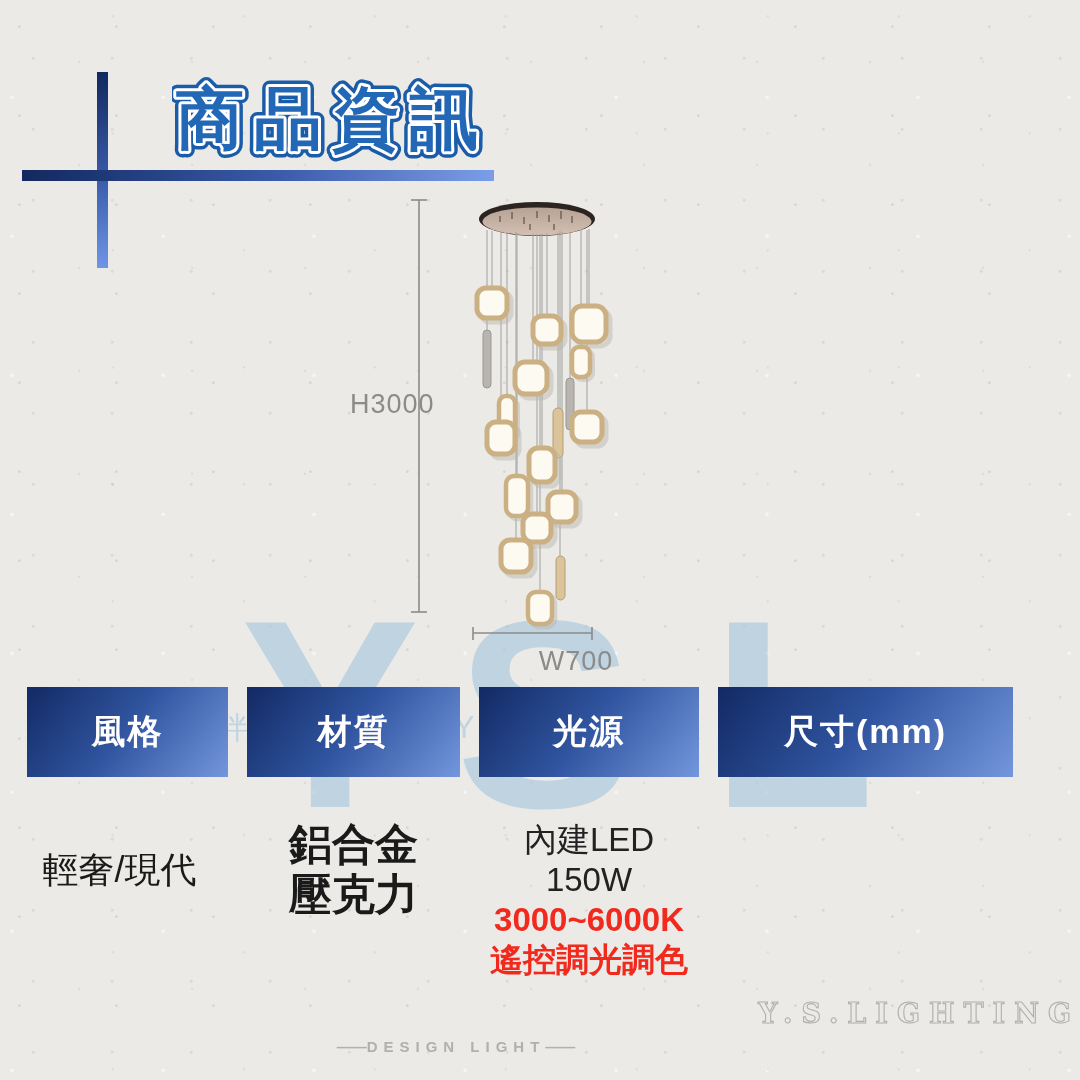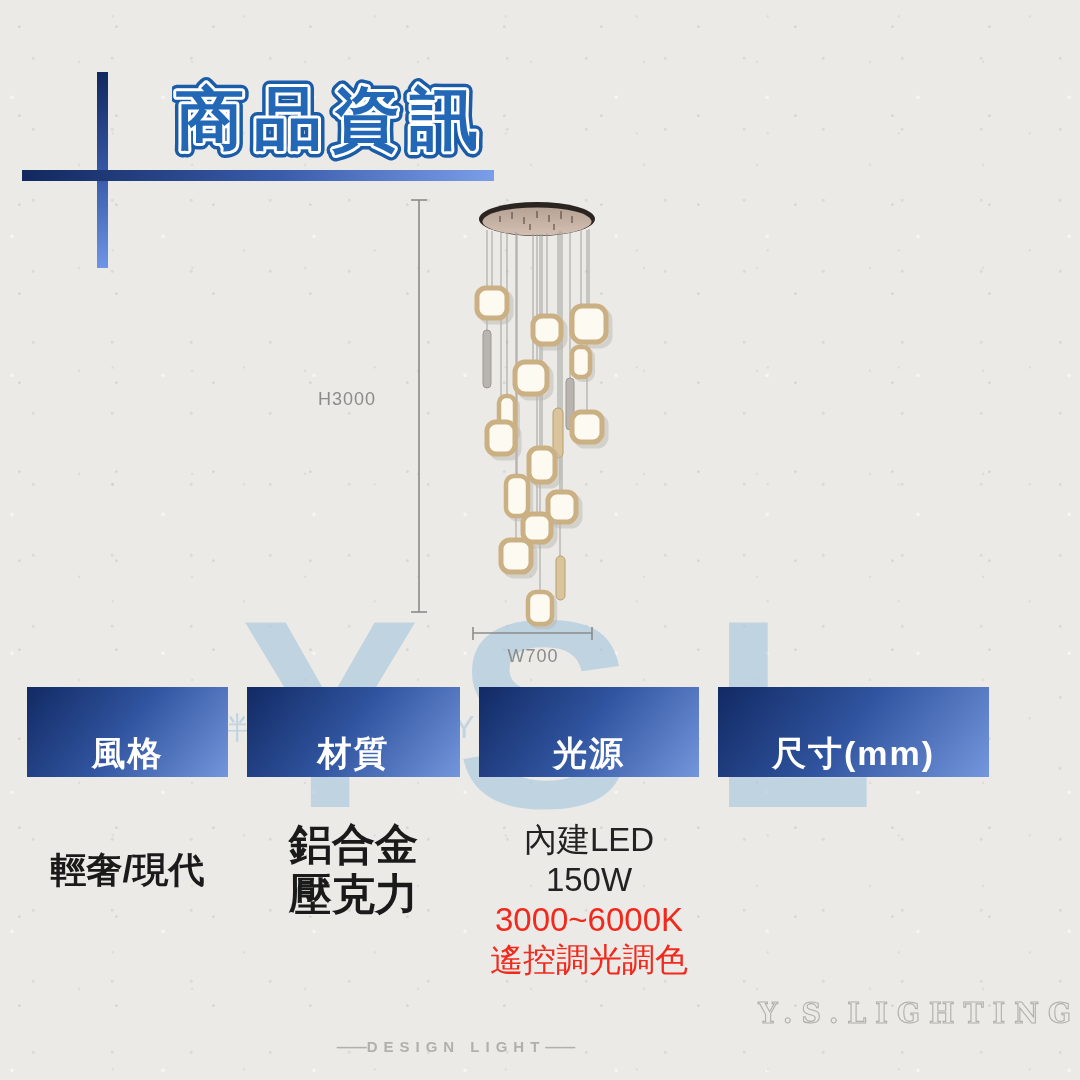--- a/index.html
+++ b/index.html
@@ -32,35 +32,35 @@
     background:linear-gradient(90deg,#12285f 0%,#3a5cab 55%,#7b9ee9 100%);}
   .title-svg{position:absolute;left:172px;top:72px;}
   .title-svg text{
     font-family:"Liberation Sans","DejaVu Sans",sans-serif;
     font-size:68px;font-weight:bold;letter-spacing:10px;
   }
   .t-outer{fill:none;stroke:#1b5ca9;stroke-width:13px;stroke-linejoin:round;}
   .t-inner{fill:#2268b6;stroke:#ffffff;stroke-width:6px;stroke-linejoin:round;paint-order:stroke;}
   
   .chandelier-svg{position:absolute;left:405px;top:185px;}
-  .dim-label{position:absolute;color:#8b8b89;font-size:18px;letter-spacing:1px;}
+  .dim-label{position:absolute;color:#8b8b89;font-size:27px;letter-spacing:1px;margin-left:32px;}
   .dim-label.h{left:318px;top:389px;width:84px;text-align:left;}
-  .dim-label.w{left:493px;top:646px;width:80px;text-align:center;}
+  .dim-label.w{left:504px;top:646px;width:80px;text-align:center;}
   
   .spec-header{
     position:absolute;top:687px;height:90px;
     background:linear-gradient(128deg,#122a64 0%,#30549f 48%,#7396dc 100%);
     color:#ffffff;font-size:34px;font-weight:bold;letter-spacing:2px;
-    display:flex;align-items:flex-end;justify-content:center;
+    display:flex;align-items:center;justify-content:center;
   }
   .spec-value{position:absolute;text-align:center;color:#1a1a1a;}
-  .v1{left:27px;width:201px;top:846px;font-size:36px;font-weight:bold;}
+  .v1{left:19px;width:201px;top:846px;font-size:36px;font-weight:normal;}
   .v2{left:247px;width:213px;top:819px;font-size:43px;font-weight:bold;line-height:50px;}
   .v3{left:479px;width:220px;top:820px;font-size:33px;line-height:40px;color:#222;}
-  .v3 .red{color:#f2291d;}
+  .v3 .red{color:#f2291d;font-weight:bold;}
   .v4{left:718px;width:337px;top:858px;font-size:36px;color:#2a2a2a;letter-spacing:1px;}
   
   .brand{
     position:absolute;left:0;top:998px;width:1080px;text-align:right;
     font-family:"DejaVu Serif","Liberation Serif",serif;
     font-size:27px;font-weight:bold;letter-spacing:9px;
     color:transparent;-webkit-text-stroke:1.1px #b2b0ad;
   }
   .tagline{
     position:absolute;left:0;top:1038px;width:912px;text-align:center;
@@ -210,21 +210,21 @@
 
   <div class="spec-header" style="left:27px;width:201px">
       <span>風格</span>
     </div>
   <div class="spec-header" style="left:247px;width:213px">
       <span>材質</span>
     </div>
   <div class="spec-header" style="left:479px;width:220px">
       <span>光源</span>
     </div>
-  <div class="spec-header" style="left:718px;width:271px">
+  <div class="spec-header" style="left:718px;width:295px">
       <span>尺寸(mm)</span>
     </div>
 
   <div class="spec-value v1">
     <div>輕奢/現代</div>
   </div>
   <div class="spec-value v2">
     <div>鋁合金</div>
     <div>壓克力</div>
   </div>

